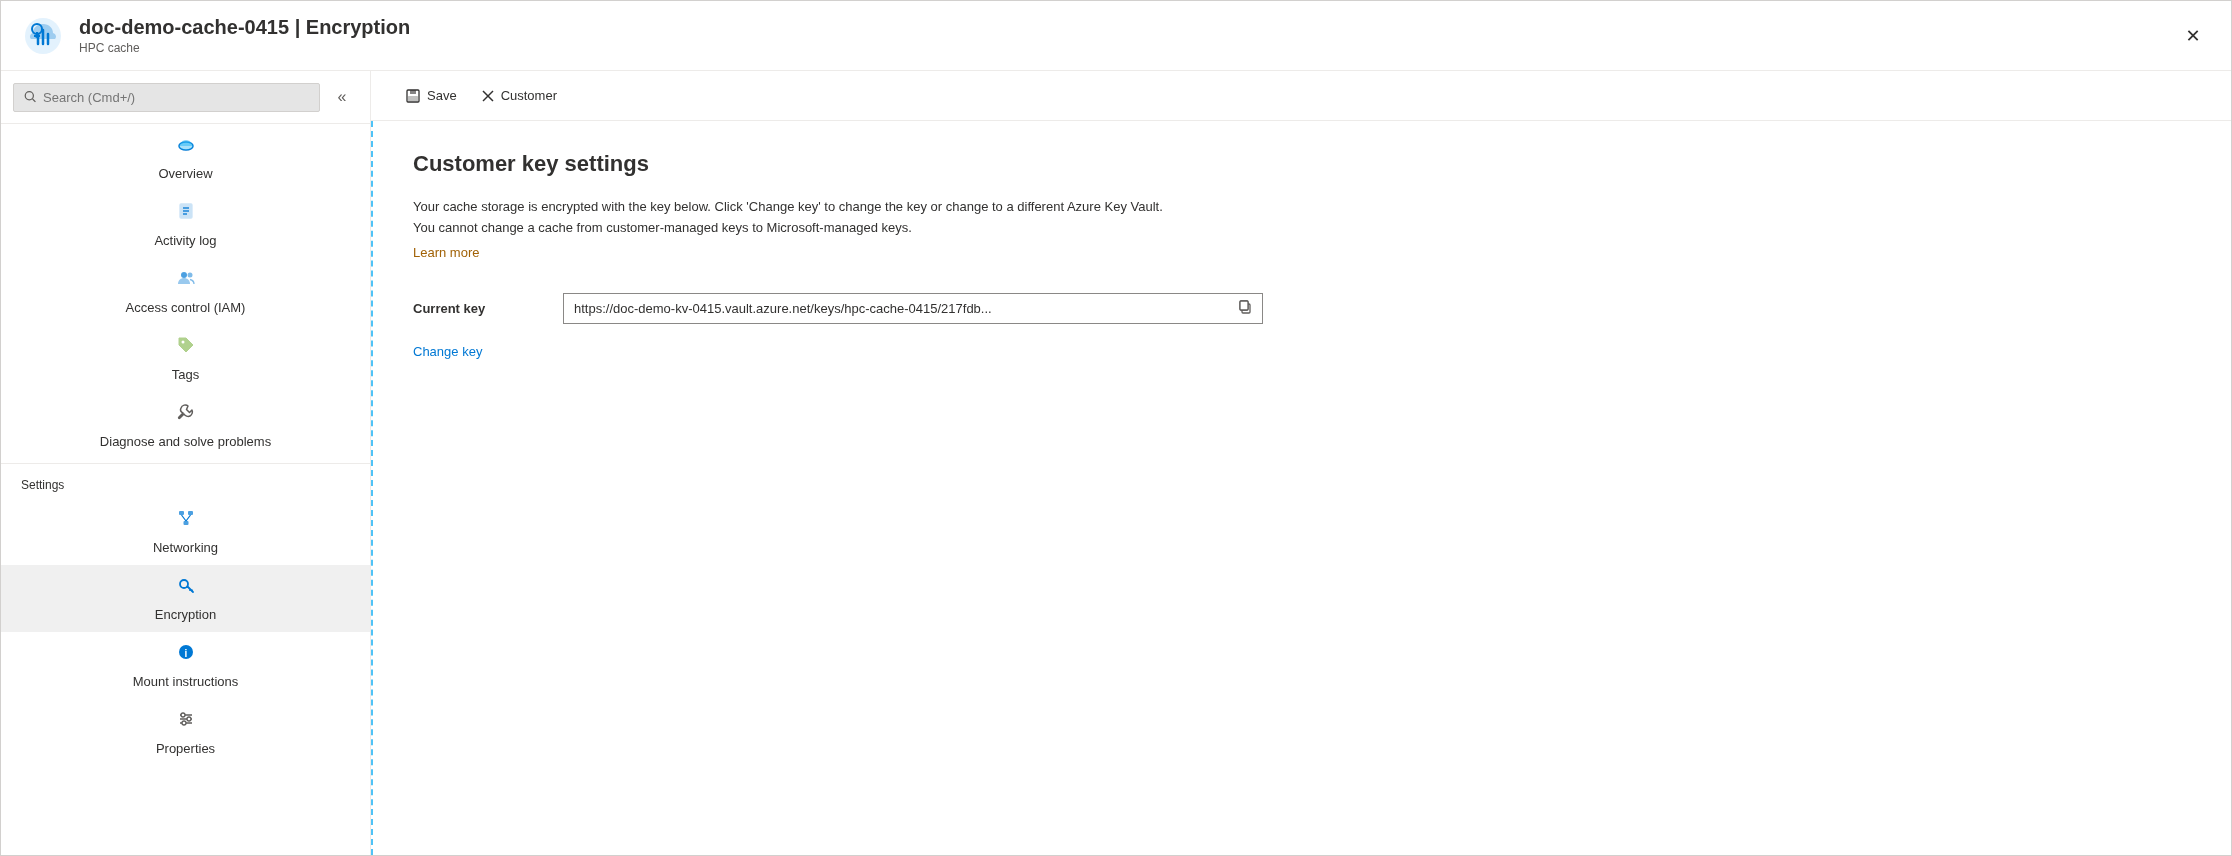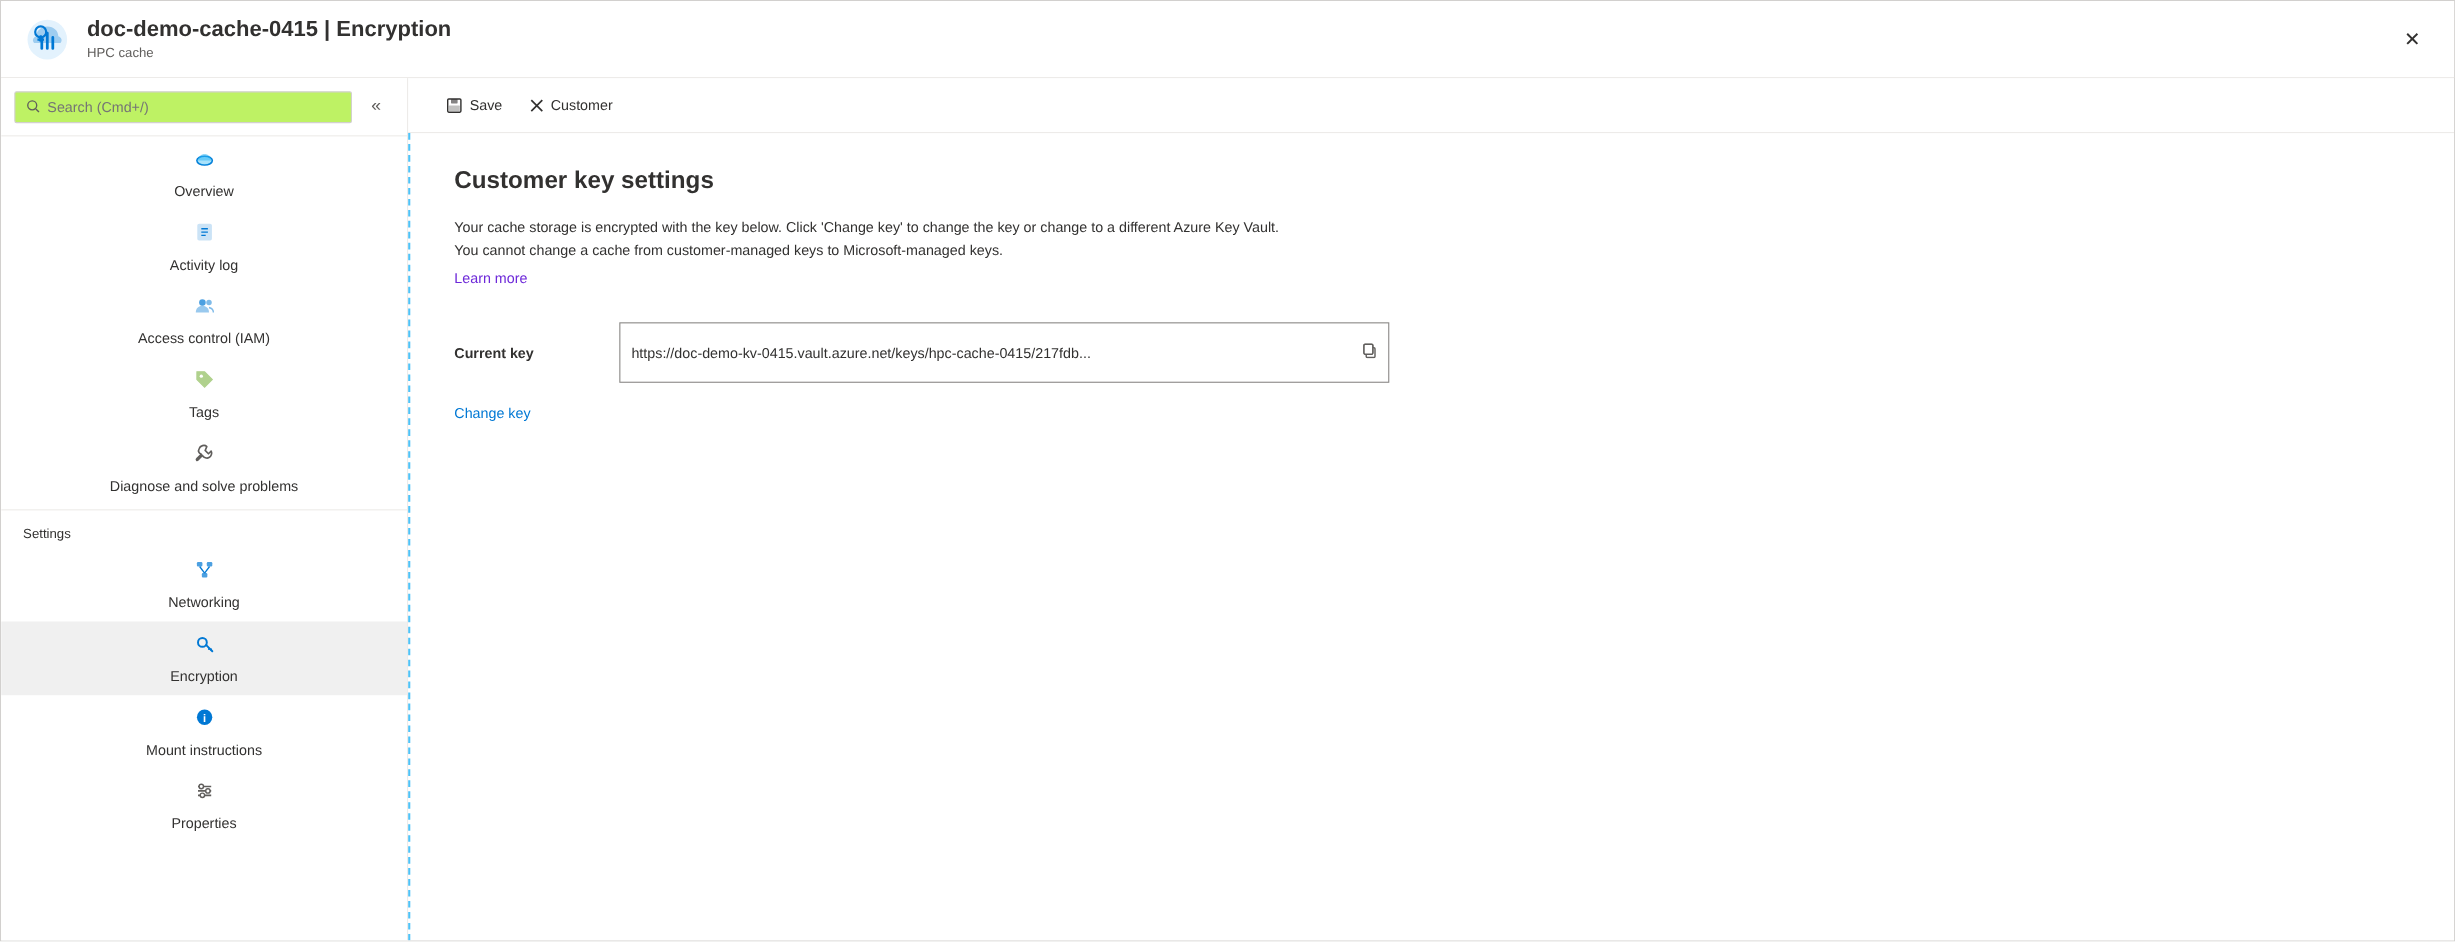--- a/index.html
+++ b/index.html
@@ -103,21 +103,21 @@
     }
 
     .search-input-wrapper {
       flex: 1;
       display: flex;
       align-items: center;
       border: 1px solid #d2d0ce;
       border-radius: 2px;
       padding: 6px 10px;
       gap: 6px;
-      background: #bef264;
+      background: #e5e5e5;
     }
 
     .search-input-wrapper input {
       border: none;
       outline: none;
       font-size: 13px;
       color: #605e5c;
       width: 100%;
       background: transparent;
     }
@@ -213,21 +213,21 @@
     }
 
     .description-text {
       font-size: 13px;
       color: #323130;
       line-height: 1.6;
       max-width: 1000px;
     }
 
     .learn-more-link {
-      color: #6d28d9;
+      color: #a16207;
       text-decoration: none;
       font-size: 13px;
       cursor: pointer;
       display: inline-block;
       margin-top: 4px;
     }
 
     .key-section {
       margin-top: 30px;
       display: flex;
@@ -239,21 +239,21 @@
       font-size: 13px;
       font-weight: 600;
       color: #323130;
       min-width: 120px;
     }
 
     .key-input-wrapper {
       display: flex;
       align-items: center;
       border: 1px solid #8a8886;
-      padding: 18px 10px;
+      padding: 6px 10px;
       min-width: 700px;
       background: #fff;
       gap: 8px;
     }
 
     .key-input-text {
       font-size: 13px;
       color: #323130;
       flex: 1;
     }

